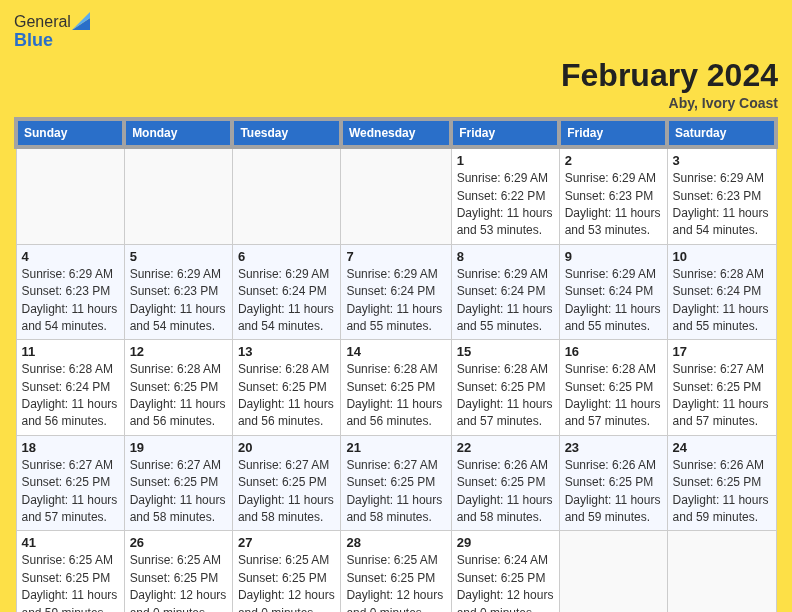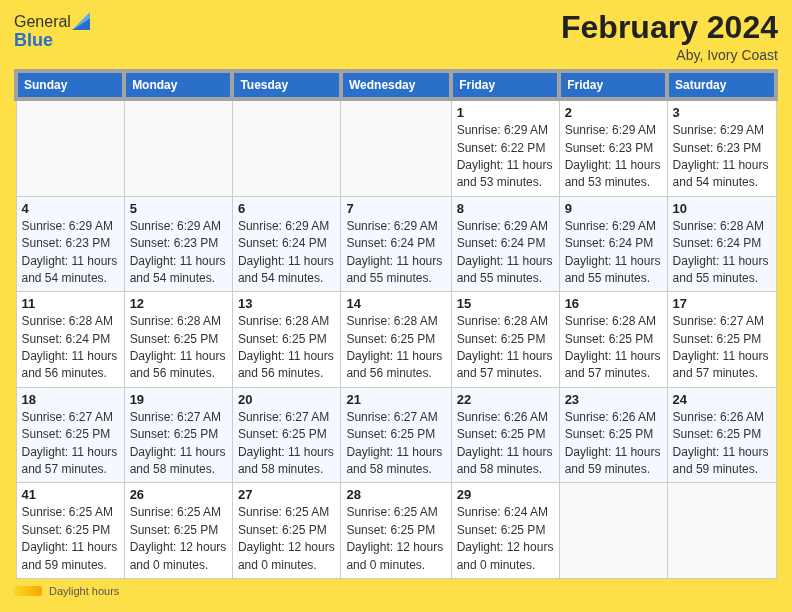--- a/index.html
+++ b/index.html
@@ -35,25 +35,27 @@
       margin-bottom: 2px;
     }
     .title-block {
       text-align: right;
     }
     .main-title {
       font-size: 32px;
       font-weight: bold;
       color: #222;
       line-height: 1.1;
+      margin-top: 48px;
     }
     .subtitle {
       font-size: 14px;
       color: #444;
       margin-top: 2px;
+      font-weight: bold;
     }
     .calendar {
       width: 100%;
       border-collapse: collapse;
       font-size: 11px;
     }
     .calendar th {
       background: #2a6fc9;
       color: #fff;
       text-align: left;

